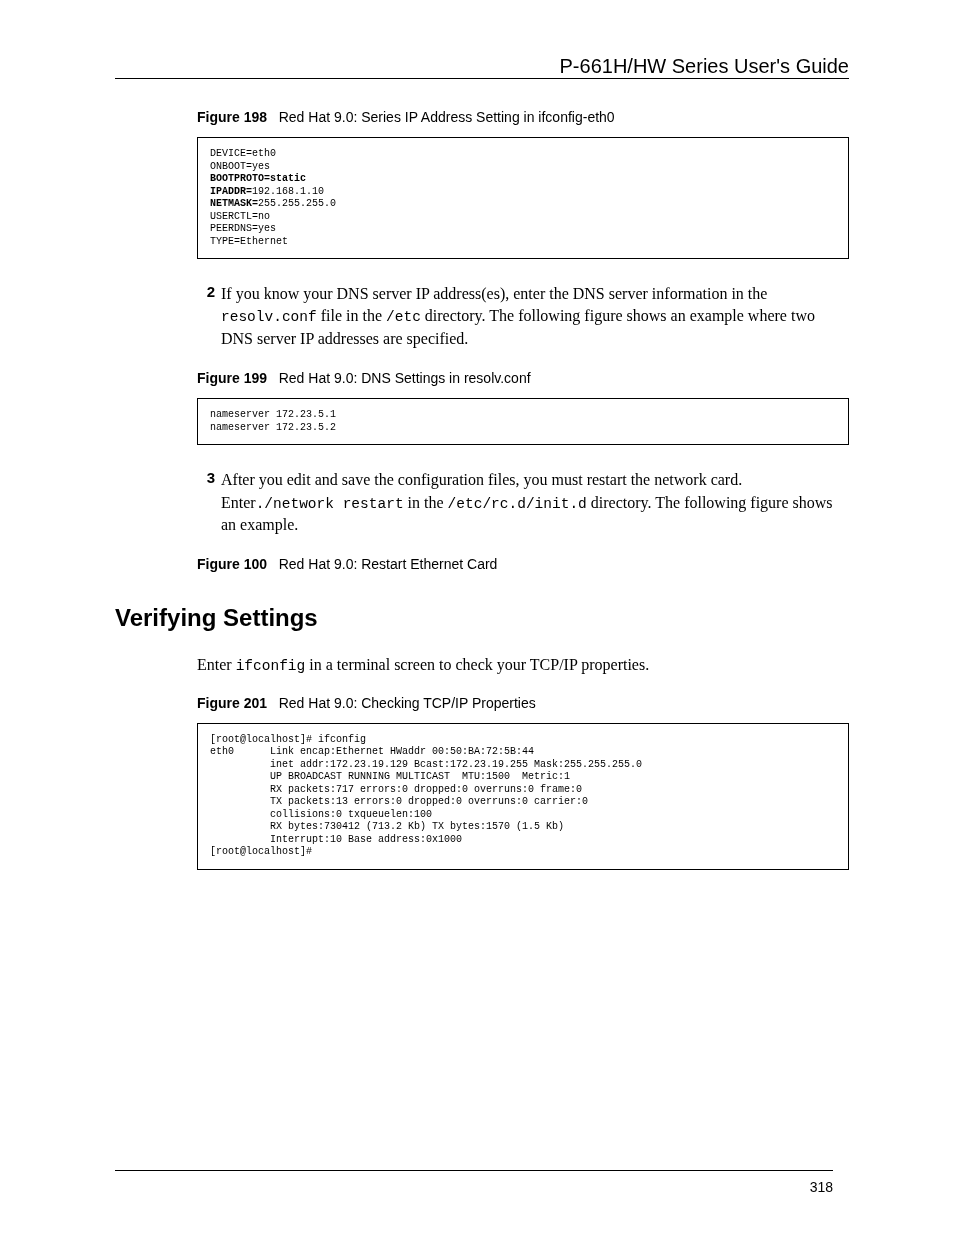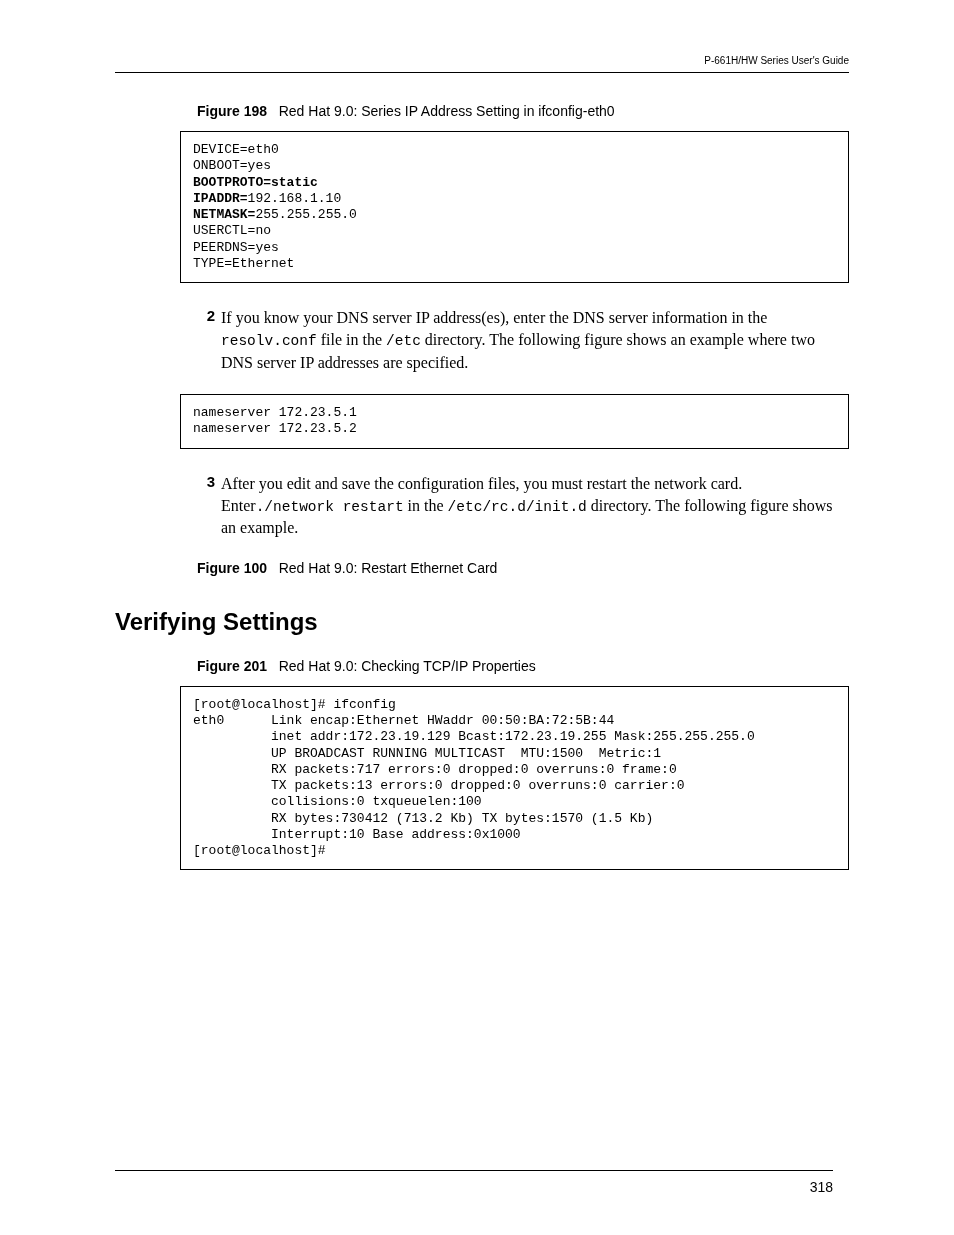--- a/index.html
+++ b/index.html
@@ -13,42 +13,41 @@
   }
   .page {
     padding: 55px 105px 40px 115px;
     box-sizing: border-box;
     min-height: 1235px;
     position: relative;
   }
   .header-area {
     text-align: right;
     font-family: Arial, Helvetica, sans-serif;
-    font-size: 10px;
-    margin-bottom: 6px;
+    font-size: 20px;
   }
   .hr {
     border: none;
     border-top: 1px solid #000;
     margin: 0 0 30px 0;
   }
   .figure-caption {
     font-family: Arial, Helvetica, sans-serif;
     font-size: 14px;
     margin: 0 0 12px 82px;
   }
   .figure-caption .fignum {
     font-weight: bold;
   }
   .code-box {
     border: 1px solid #000;
-    margin: 0 0 24px 65px;
+    margin: 0 0 24px 82px;
     padding: 10px 12px;
     font-family: "Courier New", Courier, monospace;
-    font-size: 13px;
+    font-size: 10px;
     line-height: 1.25;
     white-space: pre;
   }
   .code-box .bold { font-weight: bold; }
   .numbered-item {
     margin: 0 0 20px 82px;
     display: flex;
   }
   .numbered-item .num {
     font-family: Arial, Helvetica, sans-serif;
@@ -118,38 +117,44 @@
 <span>PEERDNS=yes</span>
 <span>TYPE=Ethernet</span></div>
 
   <div class="numbered-item">
     <div class="num">2</div>
     <div class="body">
       <span>If you know your DNS server IP address(es), enter the DNS server information in the </span><span class="mono-inline">resolv.conf</span><span> file in the </span><span class="mono-inline">/etc</span><span> directory. The following figure shows an example where two DNS server IP addresses are specified.</span>
     </div>
   </div>
 
+  <p class="figure-caption">
+    <span class="fignum">Figure 199</span>&nbsp;&nbsp;&nbsp;<span>Red Hat 9.0: DNS Settings in resolv.conf</span>
+  </p>
 
   <div class="code-box">nameserver 172.23.5.1
 nameserver 172.23.5.2</div>
 
   <div class="numbered-item">
     <div class="num">3</div>
     <div class="body">
       <span>After you edit and save the configuration files, you must restart the network card. Enter</span><span class="mono-inline">./network restart</span><span> in the </span><span class="mono-inline">/etc/rc.d/init.d</span><span> directory. The following figure shows an example.</span>
     </div>
   </div>
 
   <p class="figure-caption">
     <span class="fignum">Figure 100</span>&nbsp;&nbsp;&nbsp;<span>Red Hat 9.0: Restart Ethernet Card</span>
   </p>
 
 
   <h2 class="section">Verifying Settings</h2>
 
+  <p class="body-p">
+    <span>Enter </span><span class="mono-inline">ifconfig</span><span> in a terminal screen to check your TCP/IP properties.</span>
+  </p>
 
   <p class="figure-caption">
     <span class="fignum">Figure 201</span>&nbsp;&nbsp;&nbsp;<span>Red Hat 9.0: Checking TCP/IP Properties</span>
   </p>
 
   <div class="code-box">[root@localhost]# ifconfig
 eth0      Link encap:Ethernet HWaddr 00:50:BA:72:5B:44
           inet addr:172.23.19.129 Bcast:172.23.19.255 Mask:255.255.255.0
           UP BROADCAST RUNNING MULTICAST  MTU:1500  Metric:1
           RX packets:717 errors:0 dropped:0 overruns:0 frame:0

